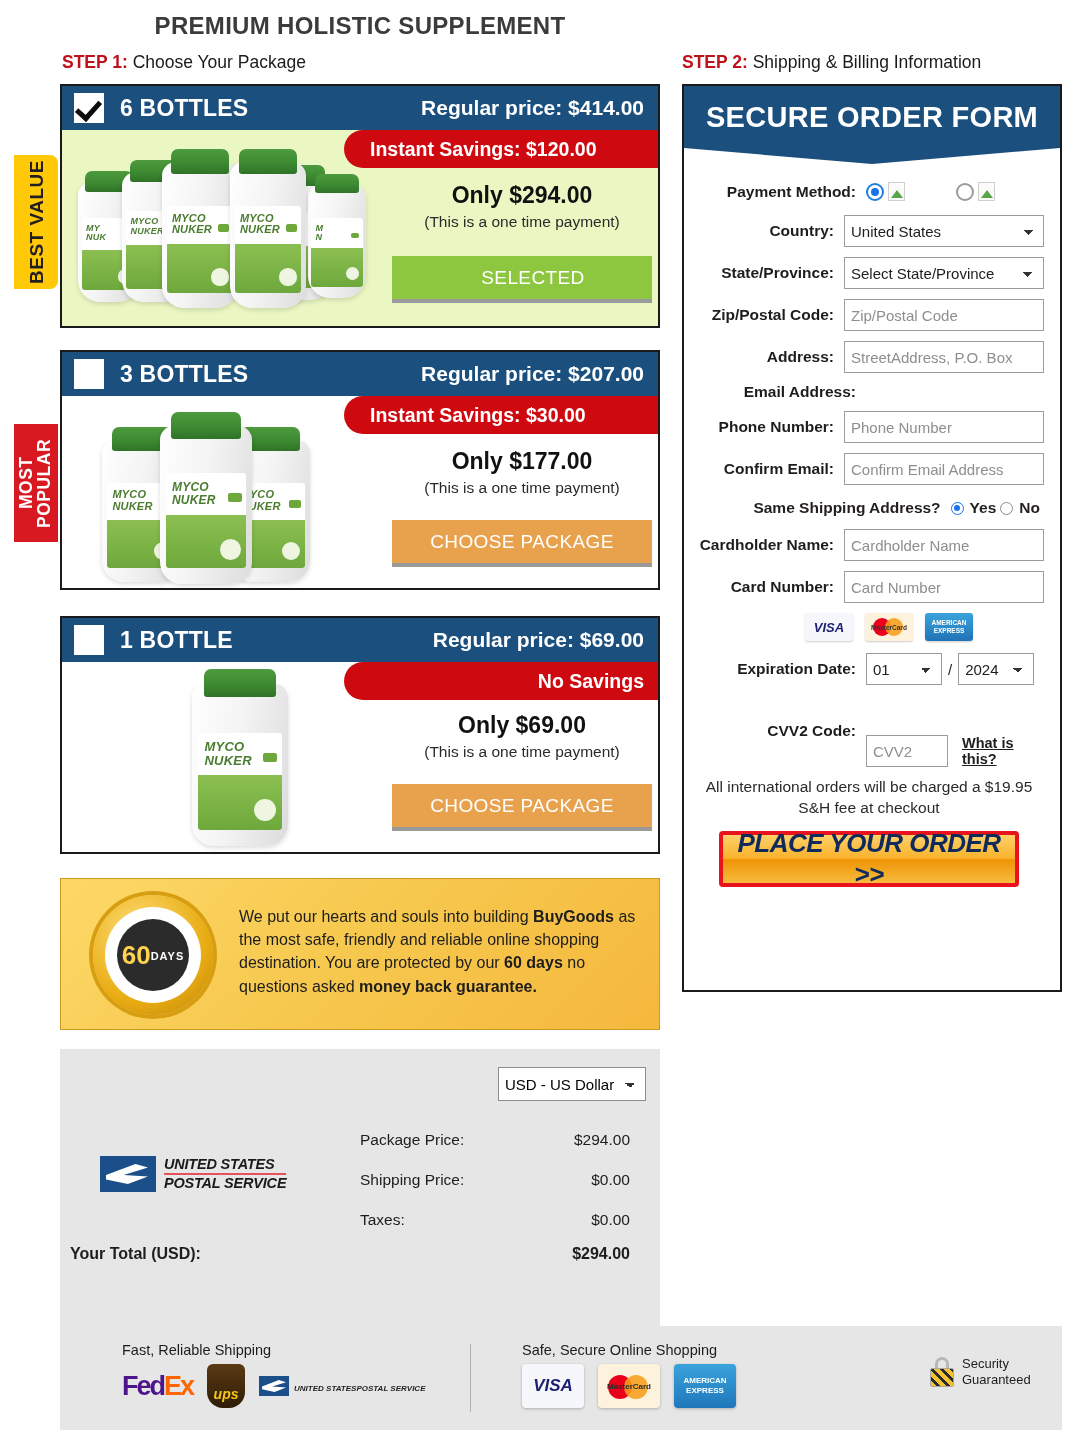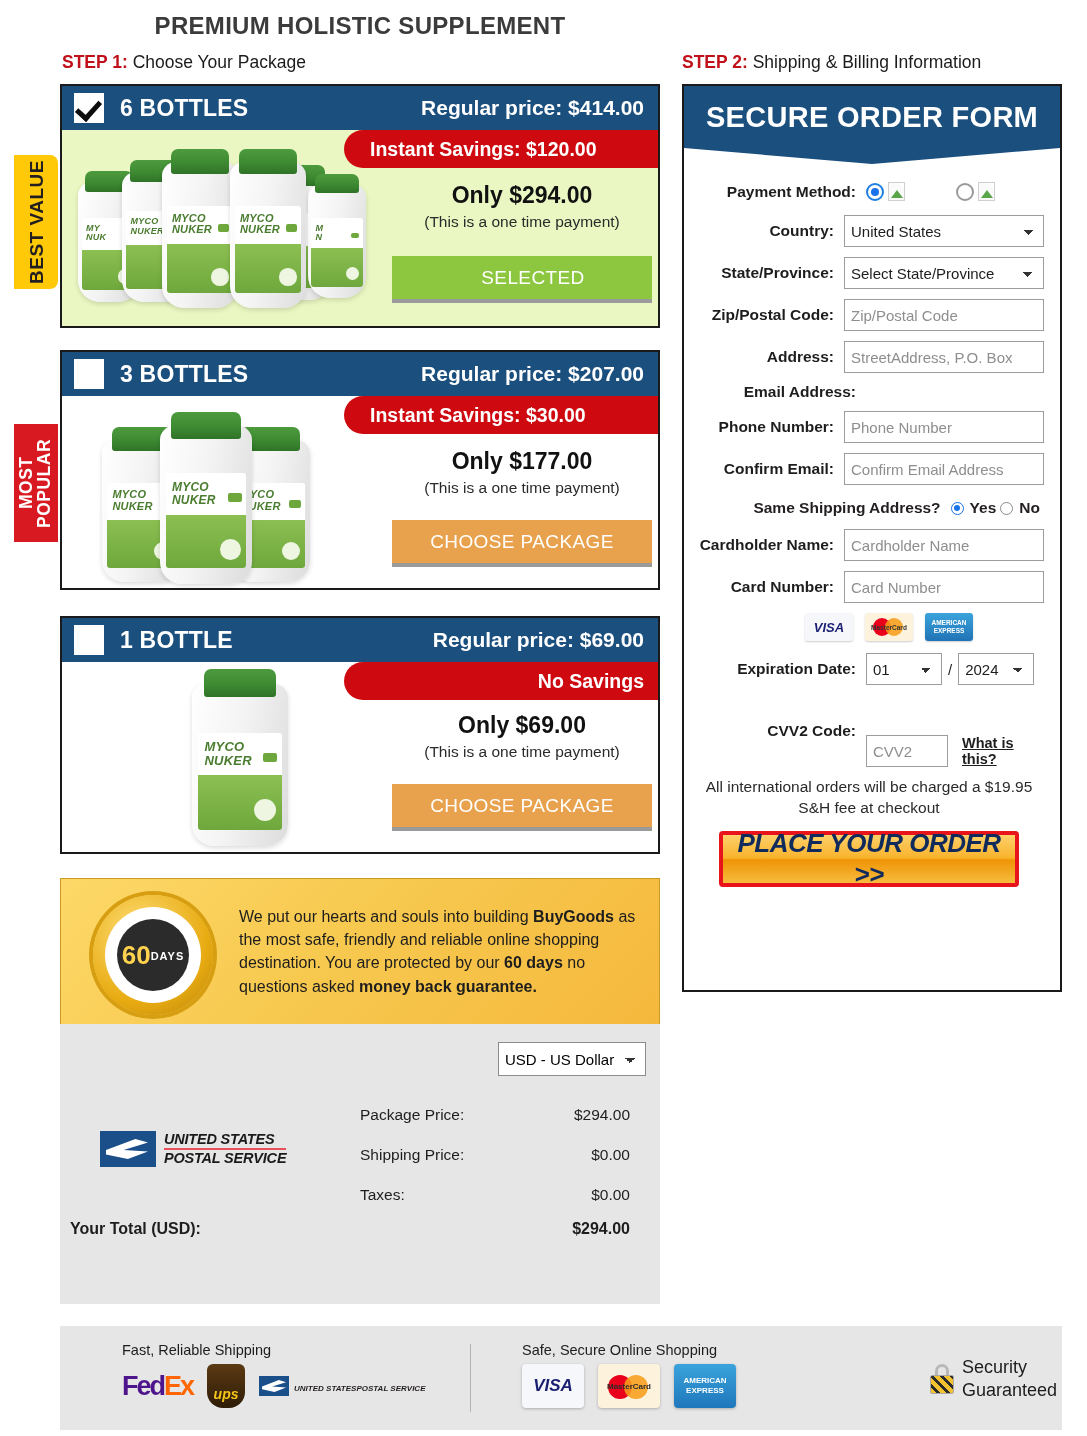--- a/index.html
+++ b/index.html
@@ -338,21 +338,21 @@
     border-radius: 4px;
     display:flex; align-items:center; justify-content:center;
     color:#102a5c; font-size:26px; font-weight:bold;
     font-style: italic;
     letter-spacing:-0.5px;
     cursor:pointer;
   }
 
   
   #summary {
-    position:absolute; left:60px; top:1024px;
+    position:absolute; left:60px; top:1049px;
     width:600px; height:280px;
     background:#e6e6e6;
   }
   .cur-select {
     position:absolute; right:14px; top:18px;
     width:148px; height:34px;
     border:1px solid #8c8c8c; background:#fff;
     font-size:15px; padding:0 6px;
     font-family:"Liberation Sans", sans-serif;
     -webkit-appearance:none; appearance:none;
@@ -431,21 +431,21 @@
   .fcard.amex{background:linear-gradient(180deg,#3aa3dc,#1f77bb);color:#fff;font-size:8px;
               font-weight:bold;text-align:center;line-height:1.25;}
 
   #f-sec { left:870px; top:30px; display:flex; align-items:center; gap:8px; }
   .lock { width:24px;height:30px;position:relative; }
   .lock .shackle{position:absolute;left:5px;top:0;width:14px;height:14px;
     border:3px solid #b8b8b8;border-bottom:none;border-radius:7px 7px 0 0;}
   .lock .body{position:absolute;left:0;top:11px;width:24px;height:19px;
     background:repeating-linear-gradient(45deg,#f2c230 0 4px,#2b2b2b 4px 7px);
     border:1px solid #a8a8a8;border-radius:2px;}
-  .sec-txt { font-size:18px; line-height:1.25; color:#1d1d1d; }
+  .sec-txt { font-size:13px; line-height:1.25; color:#1d1d1d; }
 </style>
 </head>
 <body>
 
 <div class="page-title">PREMIUM HOLISTIC SUPPLEMENT</div>
 
 <div class="step-label step-1">
   <span class="step-num">STEP 1:</span><span class="step-rest"> Choose Your Package</span>
 </div>
 

